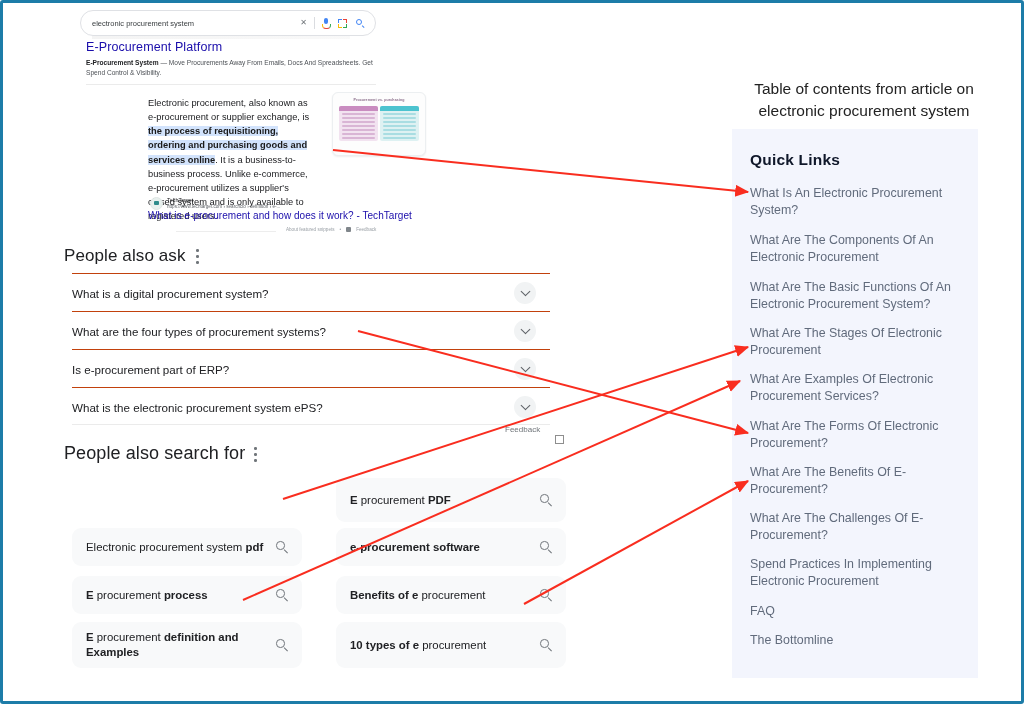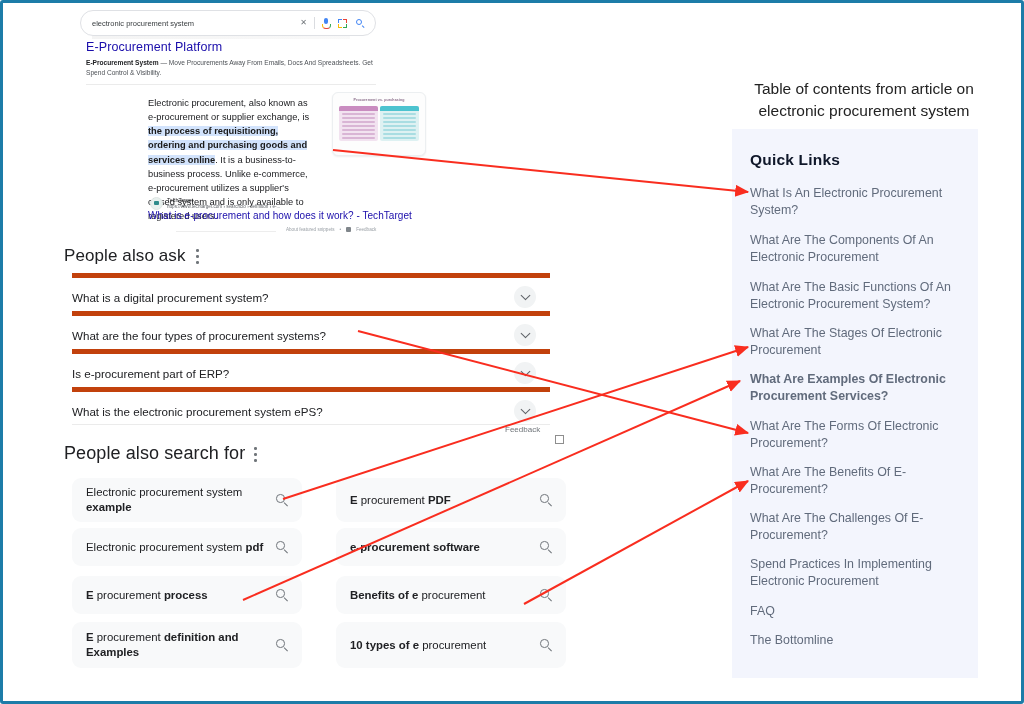--- a/index.html
+++ b/index.html
@@ -133,21 +133,21 @@
     position:absolute;font-size:17px;color:#202124;letter-spacing:.1px;
   }
   .kebab{
     position:absolute;width:3px;height:15px;
     display:flex;flex-direction:column;justify-content:space-between;align-items:center;
   }
   .kebab i{display:block;width:2.6px;height:2.6px;border-radius:50%;background:#70757a;}
 
   .paa-row{
     position:absolute;left:72px;width:478px;height:38px;
-    border-top:5px solid #c2410c;
+    border-top:1px solid #c2410c;
     display:flex;align-items:center;justify-content:space-between;
   }
   .paa-row .qq{font-size:11.6px;color:#202124;}
   .chev{
     width:22px;height:22px;border-radius:50%;background:#f1f3f4;
     display:flex;align-items:center;justify-content:center;
     margin-right:14px;
   }
   .chev::after{
     content:"";width:6px;height:6px;border-right:1.5px solid #5f6368;border-bottom:1.5px solid #5f6368;
@@ -298,24 +298,20 @@
   <div class="paa-bottom"></div>
   <div class="feedback">Feedback</div>
 
   <div class="sec-title" style="left:64px;top:443px;font-size:18px;">People also search for</div>
   <div class="kebab" style="left:254px;top:447px;">
       <i></i>
       <i></i>
       <i></i>
     </div>
 
-  <div class="chip" style="left:72px;top:478px;height:44px;">
-    <div class="lbl"><span>Electronic procurement system </span><b>example</b></div>
-    <div class="sico"></div>
-  </div>
   <div class="chip" style="left:72px;top:528px;height:38px;">
     <div class="lbl"><span>Electronic procurement system </span><b>pdf</b></div>
     <div class="sico"></div>
   </div>
   <div class="chip" style="left:72px;top:576px;height:38px;">
     <div class="lbl"><b>E</b><span> procurement </span><b>process</b></div>
     <div class="sico"></div>
   </div>
   <div class="chip" style="left:72px;top:622px;height:46px;">
     <div class="lbl"><b>E</b><span> procurement </span><b>definition and Examples</b></div>
@@ -340,21 +336,21 @@
   </div>
 
   <div class="toc-caption">Table of contents from article on electronic procurement system</div>
   <div class="toc-panel"></div>
   <div class="toc-h">Quick Links</div>
 
   <div class="toc-item" style="top:185px;">What Is An Electronic Procurement System?</div>
   <div class="toc-item" style="top:232px;">What Are The Components Of An Electronic Procurement</div>
   <div class="toc-item" style="top:279px;">What Are The Basic Functions Of An Electronic Procurement System?</div>
   <div class="toc-item" style="top:325px;">What Are The Stages Of Electronic Procurement</div>
-  <div class="toc-item" style="top:371px;font-weight:bold;">What Are Examples Of Electronic Procurement Services?</div>
+  <div class="toc-item" style="top:371px;">What Are Examples Of Electronic Procurement Services?</div>
   <div class="toc-item" style="top:418px;">What Are The Forms Of Electronic Procurement?</div>
   <div class="toc-item" style="top:464px;">What Are The Benefits Of E-Procurement?</div>
   <div class="toc-item" style="top:510px;">What Are The Challenges Of E-Procurement?</div>
   <div class="toc-item" style="top:556px;">Spend Practices In Implementing Electronic Procurement</div>
   <div class="toc-item" style="top:603px;">FAQ</div>
   <div class="toc-item" style="top:632px;">The Bottomline</div>
 
   <div class="sqmark"></div>
 
   <svg id="arrows" viewBox="0 0 1024 704" xmlns="http://www.w3.org/2000/svg">

